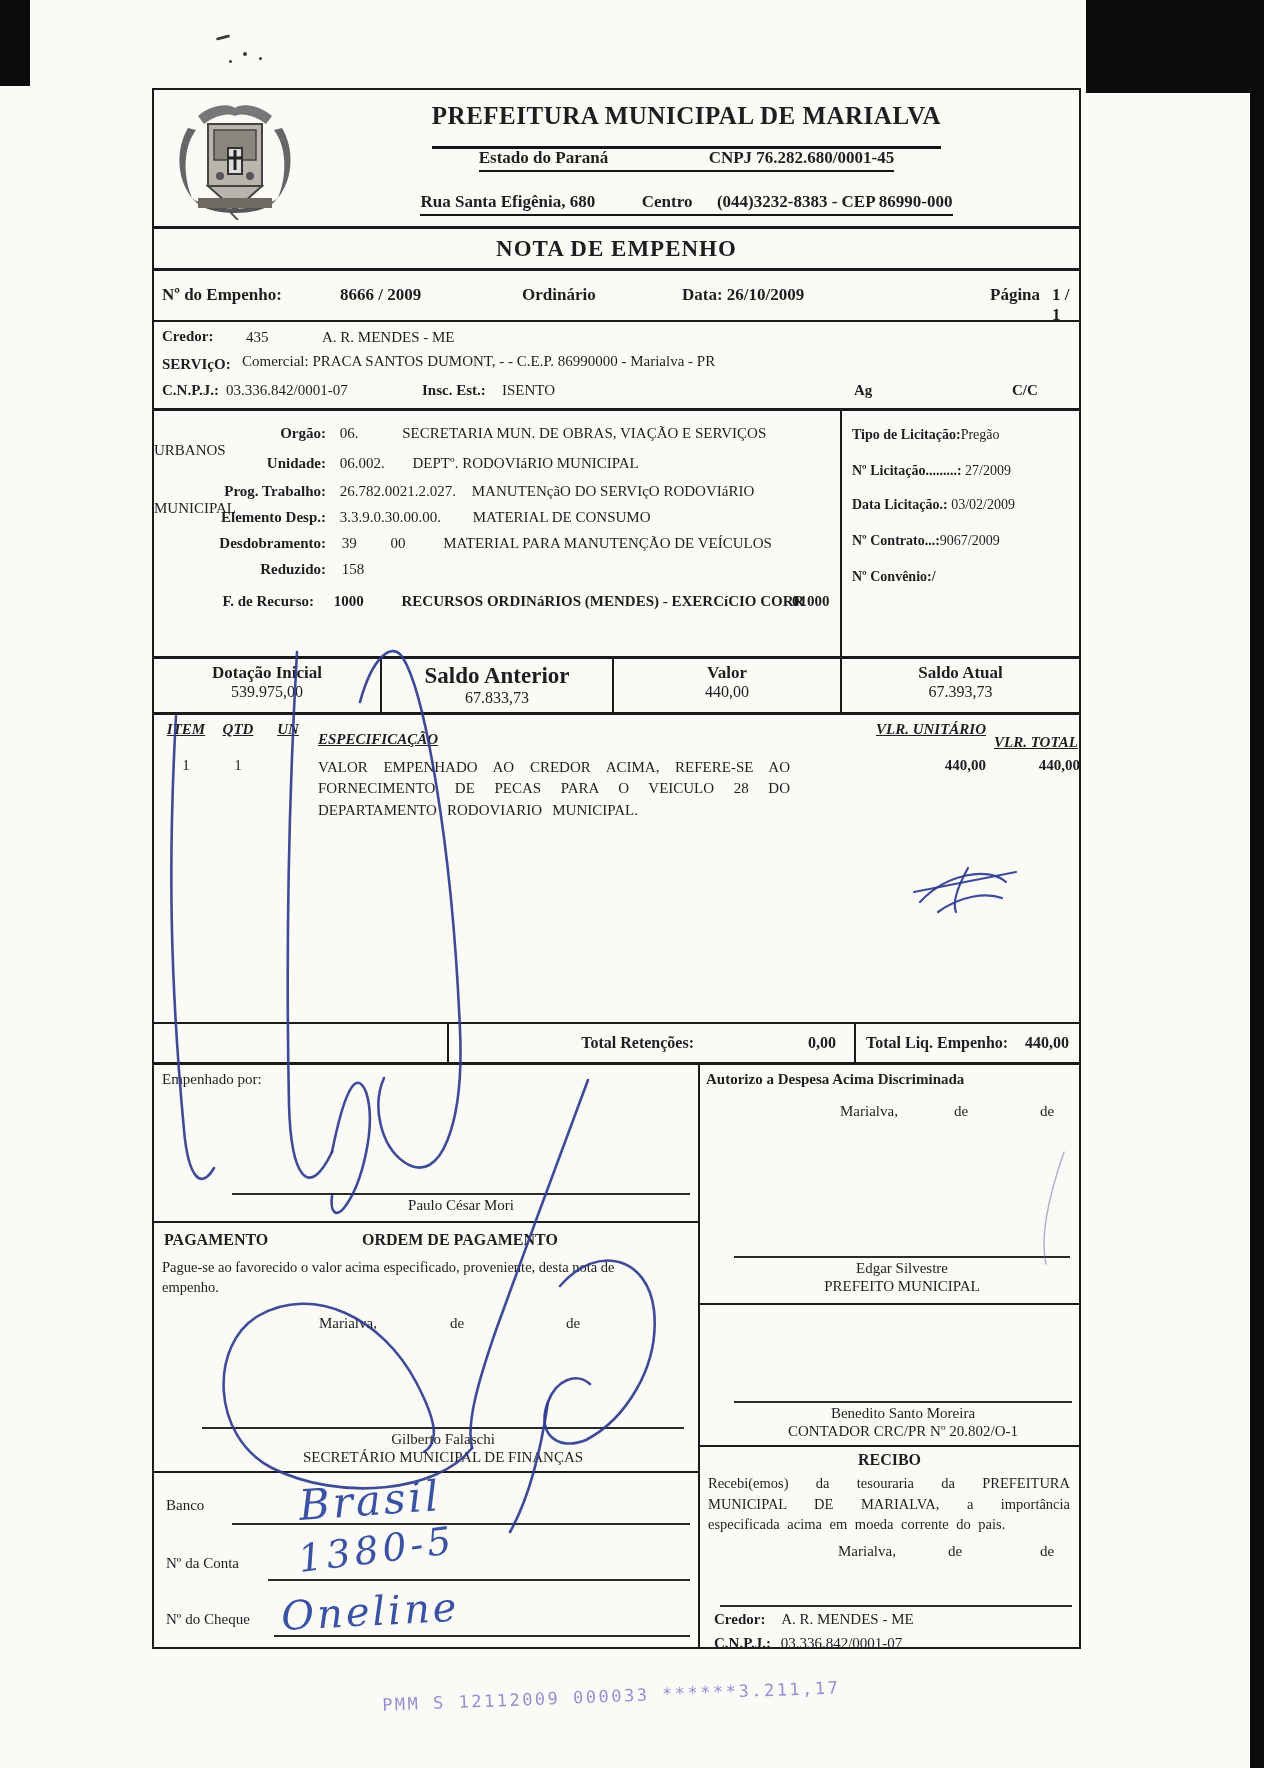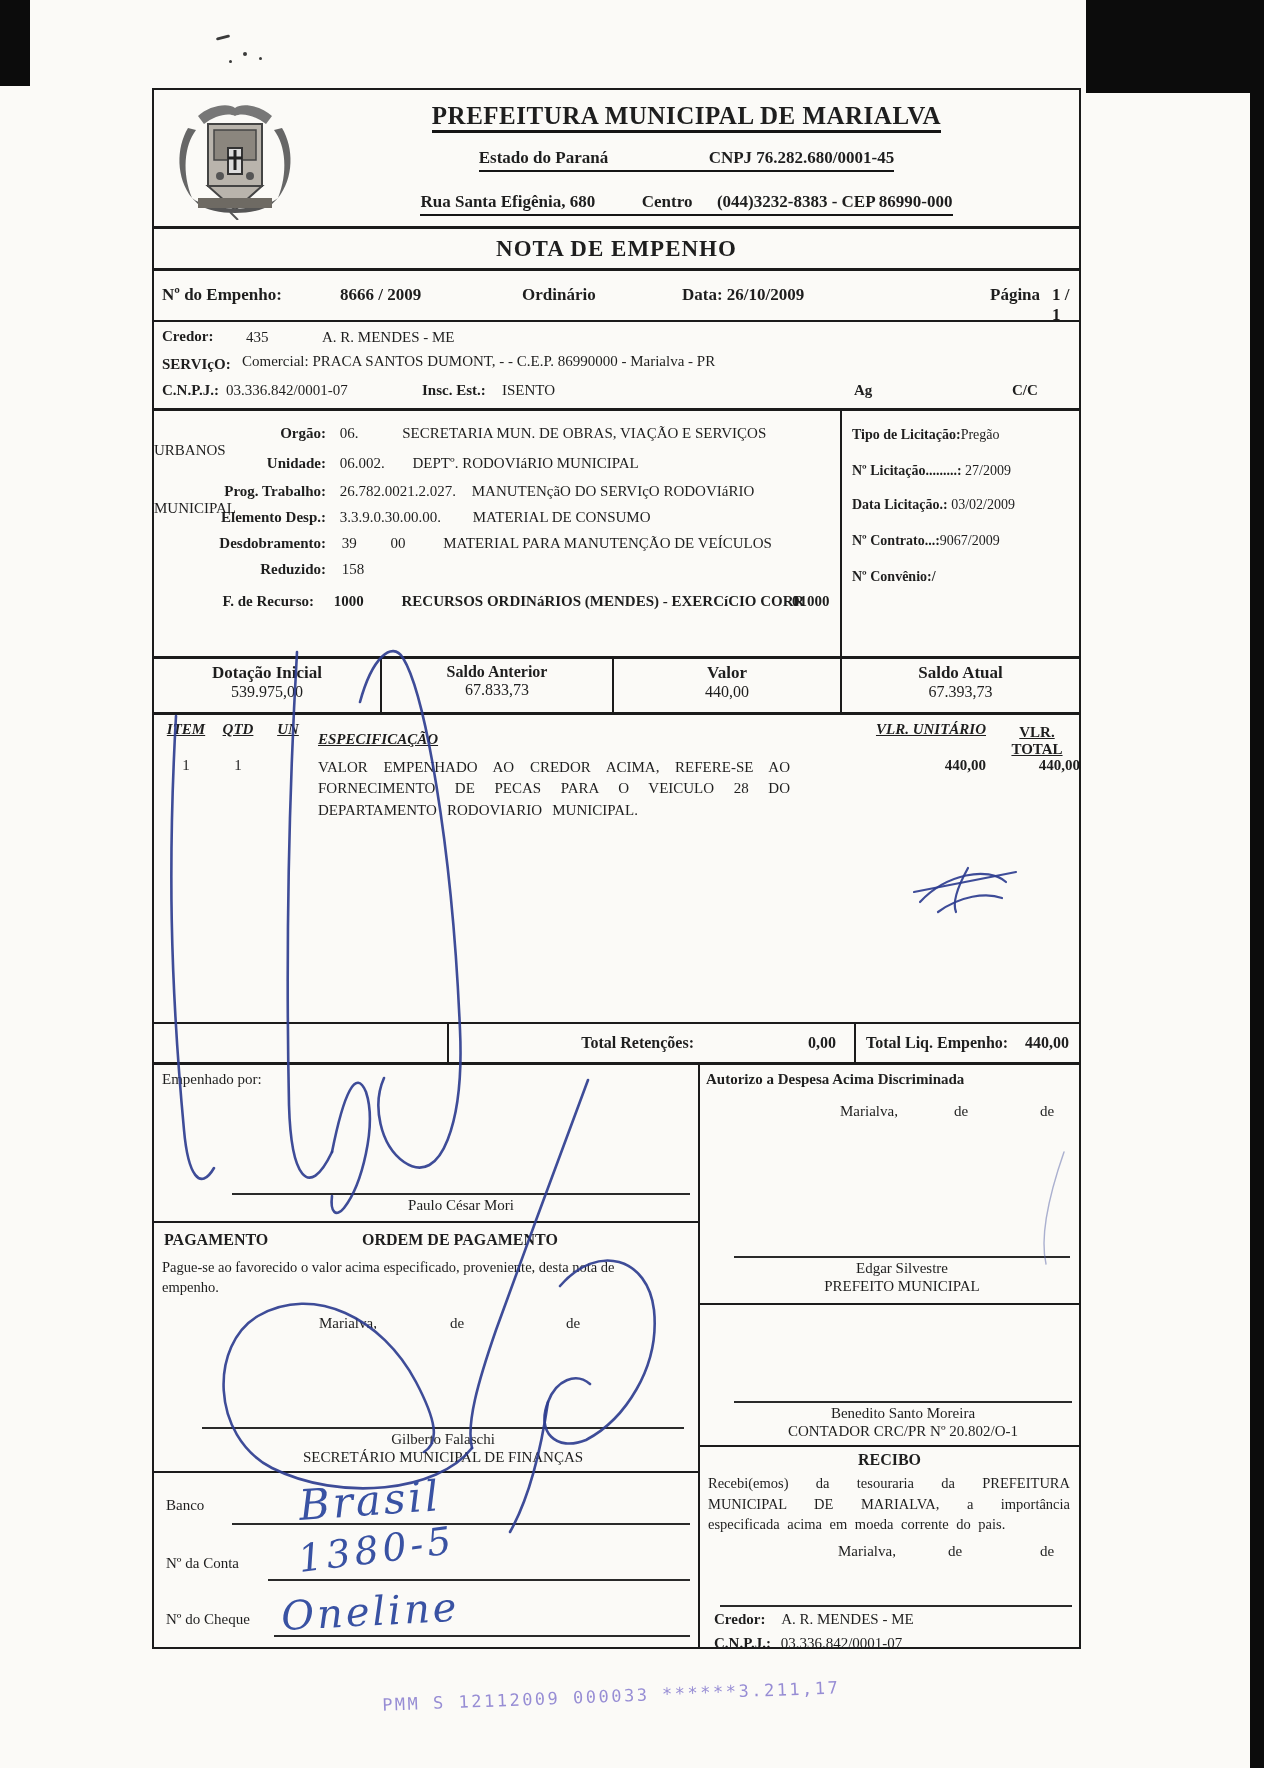--- a/index.html
+++ b/index.html
@@ -5,21 +5,21 @@
   html,body{margin:0;padding:0;}
   body{width:1264px;height:1768px;background:#eceae6;font-family:"Liberation Serif",serif;color:#1e1e1e;}
   .page{position:relative;width:1264px;height:1768px;background:#fbfaf7;overflow:hidden;}
   .abs{position:absolute;}
   .b{font-weight:bold;}
   .doc{position:absolute;left:152px;top:88px;width:929px;border:2px solid #1b1b1b;background:transparent;box-sizing:border-box;}
   .sec{position:relative;box-sizing:border-box;width:100%;}
   .bt{border-top:2px solid #1b1b1b;}
   .hdr-title-wrap{position:absolute;left:150px;top:0;width:765px;text-align:center;}
   .underl{display:inline-block;border-bottom:2px solid #151515;padding-bottom:2px;}
-  .underl3{display:inline-block;border-bottom:3px solid #151515;padding-bottom:0;}
+  .underl3{display:inline-block;border-bottom:3px solid #151515;padding-bottom:16px;}
   .ul-word{text-decoration:underline;}
   .cell-line{position:absolute;border-top:2px solid #2a2a2a;}
   .siglabel{font-size:15px;}
   .just{text-align:justify;word-spacing:6.5px;line-height:1.42;}
   .pen{stroke:#2e3d8f;stroke-width:2.6;fill:none;stroke-linecap:round;opacity:.92;}
   .pen-light{stroke:#5a66a8;stroke-width:1.4;fill:none;stroke-linecap:round;opacity:.5;}
   .hand{font-family:"DejaVu Serif",serif;font-style:italic;fill:#3952a3;}
   .blackbar{position:absolute;background:#0c0c0c;z-index:6;}
   .stamp{position:absolute;left:382px;top:1686px;font-family:"DejaVu Sans Mono",monospace;font-size:17px;letter-spacing:2.5px;color:#8a7fd0;transform:rotate(-2.2deg);opacity:.88;z-index:4;}
   .smudge{position:absolute;background:#3a3a3a;border-radius:2px;z-index:4;}
@@ -165,40 +165,40 @@
         </div>
       </div>
     </div>
 
     <div class="sec bt" style="height:56px;border-top-width:3px;display:flex;">
       <div style="width:226px;position:relative;text-align:center;box-sizing:border-box;">
         <div class="b" style="font-size:17px;margin-top:4px;">Dotação Inicial</div>
         <div style="font-size:16px;">539.975,00</div>
       </div>
       <div style="width:232px;position:relative;text-align:center;border-left:2px solid #1b1b1b;box-sizing:border-box;">
-        <div class="b" style="font-size:16px;margin-top:4px;">Saldo Anterior</div>
+        <div class="b" style="font-size:23px;margin-top:4px;">Saldo Anterior</div>
         <div style="font-size:16px;">67.833,73</div>
       </div>
       <div style="width:228px;position:relative;text-align:center;border-left:2px solid #1b1b1b;box-sizing:border-box;">
         <div class="b" style="font-size:17px;margin-top:4px;">Valor</div>
         <div style="font-size:16px;">440,00</div>
       </div>
       <div style="flex:1;position:relative;text-align:center;border-left:2px solid #1b1b1b;box-sizing:border-box;">
         <div class="b" style="font-size:17px;margin-top:4px;">Saldo Atual</div>
         <div style="font-size:16px;">67.393,73</div>
       </div>
     </div>
 
     <div class="sec bt" style="height:310px;border-top-width:3px;">
       <div class="abs b" style="left:8px;top:6px;width:48px;text-align:center;font-style:italic;font-size:15px;"><span class="ul-word">ITEM</span></div>
       <div class="abs b" style="left:62px;top:6px;width:44px;text-align:center;font-style:italic;font-size:15px;"><span class="ul-word">QTD</span></div>
       <div class="abs b" style="left:116px;top:6px;width:36px;text-align:center;font-style:italic;font-size:15px;"><span class="ul-word">UN</span></div>
       <div class="abs b" style="left:164px;top:16px;font-style:italic;font-size:15px;"><span class="ul-word">ESPECIFICAÇÃO</span></div>
       <div class="abs b" style="left:712px;top:6px;width:120px;text-align:right;font-style:italic;font-size:15px;"><span class="ul-word">VLR. UNITÁRIO</span></div>
-      <div class="abs b" style="left:840px;top:9px;width:86px;text-align:center;font-size:15px;"><span class="ul-word">VLR. TOTAL</span></div>
+      <div class="abs b" style="left:840px;top:19px;width:86px;text-align:left;font-style:italic;font-size:15px;"><span class="ul-word">VLR. TOTAL</span></div>
 
       <div class="abs" style="left:8px;top:42px;width:48px;text-align:center;font-size:15px;">1</div>
       <div class="abs" style="left:62px;top:42px;width:44px;text-align:center;font-size:15px;">1</div>
       <div class="abs" style="left:116px;top:42px;width:36px;text-align:center;font-size:15px;"></div>
       <div class="abs just" style="left:164px;top:42px;width:472px;font-size:15px;">VALOR EMPENHADO AO CREDOR ACIMA, REFERE-SE AO FORNECIMENTO DE PECAS PARA O VEICULO 28 DO DEPARTAMENTO RODOVIARIO MUNICIPAL.</div>
       <div class="abs b" style="left:712px;top:42px;width:120px;text-align:right;font-size:15px;">440,00</div>
       <div class="abs b" style="left:840px;top:42px;width:86px;text-align:right;font-size:15px;">440,00</div>
     </div>
 
     <div class="sec bt" style="height:40px;display:flex;font-size:16px;">

